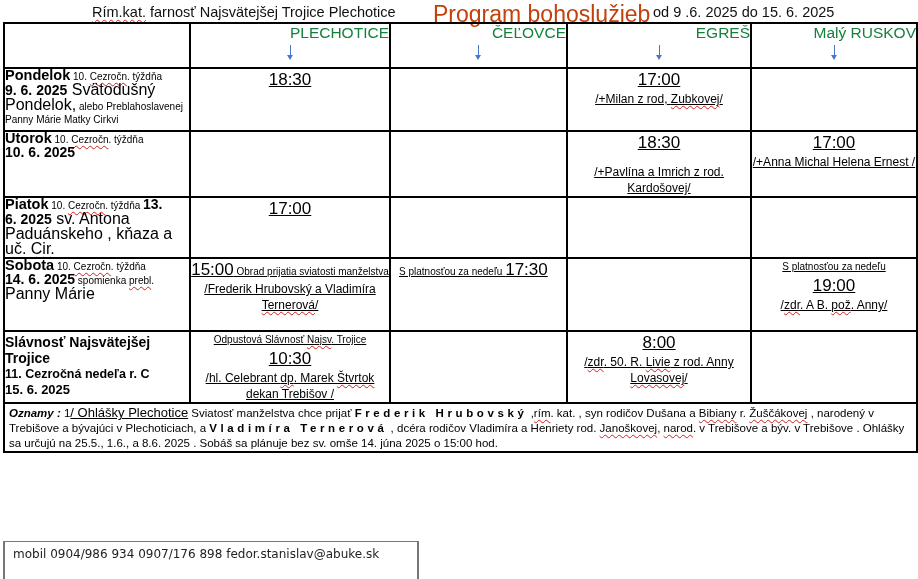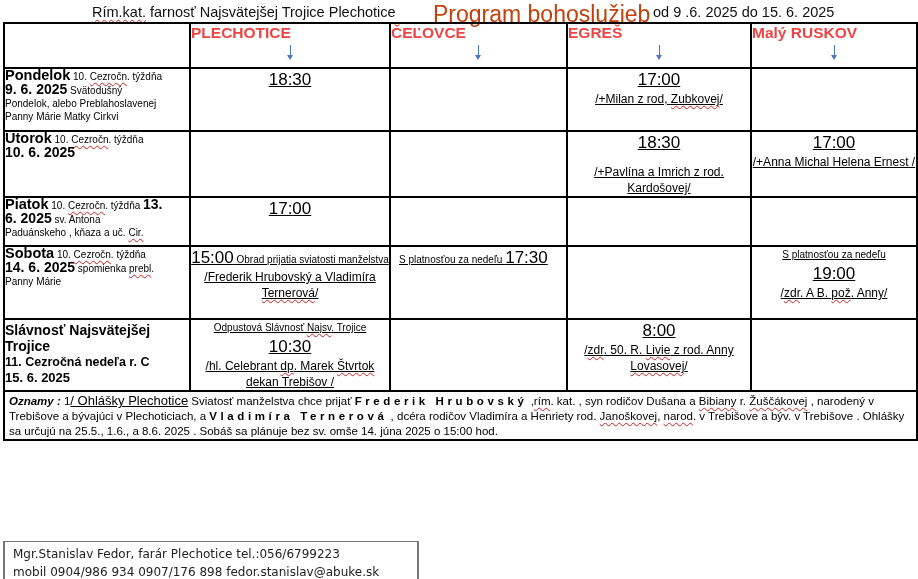--- a/index.html
+++ b/index.html
@@ -11,29 +11,29 @@
   .title-program { position: absolute; left: 433px; top: 1px; font-size: 23px; color: #c2410c; }
   .title-range { position: absolute; left: 653px; top: 4px; font-size: 14.5px; color: #111; }
 
   .spell { text-decoration: underline wavy #d02020; text-decoration-thickness: 1px; text-underline-offset: 2px; }
   .uline { text-decoration: underline; }
 
   table.grid { position: absolute; left: 3px; top: 22px; border-collapse: collapse; table-layout: fixed; width: 913px; }
   table.grid td { border: 2px solid #000; vertical-align: top; padding: 0; overflow: hidden; }
   col.c0 { width: 186px; } col.c1 { width: 200px; } col.c2 { width: 177px; } col.c3 { width: 184px; } col.c4 { width: 166px; }
 
-  .hdr { text-align: left; font-size: 15.5px; padding-top: 3px; color: #ef4444; font-weight: bold; }
+  .hdr { text-align: right; font-size: 15.5px; padding-top: 3px; color: #15803d; }
   .hdr .arrow { display: block; margin: 3px auto 0; width: 1px; height: 13px; background: #4a78c8; position: relative; }
   .hdr .arrow::after { content: ""; position: absolute; left: -3px; bottom: -2px; border-left: 3.5px solid transparent; border-right: 3.5px solid transparent; border-top: 5px solid #4a78c8; }
 
   .day { padding: 2px 2px 0 1px; font-size: 10px; line-height: 13px; color: #000; }
   .day .dn { font-weight: bold; font-size: 14.5px; }
   .day .dt { font-weight: bold; font-size: 14px; }
   .day .small { font-size: 10px; }
-  .day .mid { font-size: 10px; }
+  .day .mid { font-size: 16px; }
 
   .cell { text-align: center; font-size: 11.5px; line-height: 16px; padding-top: 2px; text-decoration: underline; }
   .time { font-size: 17px; line-height: 22px; }
   .note { font-size: 12px; line-height: 16px; }
   .tiny { font-size: 10px; }
 
   .notes { font-size: 11.5px; line-height: 15px; padding: 1px 4px 0 4px !important; }
   .notes .spaced { font-weight: bold; letter-spacing: 3.6px; }
 
   .footer { position: absolute; left: 3px; top: 541px; width: 416px; height: 40px; border-left: 2px solid #777; border-right: 2px solid #777; border-top: 1px solid #777; padding: 3px 0 0 8px; font-family: "DejaVu Sans", sans-serif; font-size: 12px; line-height: 18px; color: #222; }
@@ -160,15 +160,14 @@
 
   <tr style="height:49px">
     <td colspan="5" class="notes">
       <b><i>Oznamy :</i></b><span> 1</span><span class="uline" style="font-size:13px">/ Ohlášky Plechotice</span><span> Sviatosť manželstva chce prijať </span><span class="spaced">Frederik  Hrubovský</span><span> ,</span><span class="spell">rím</span><span>. kat. ,  syn rodičov Dušana a </span><span class="spell">Bibiany</span><span> r. </span><span class="spell">Žuščákovej</span><span> , narodený v Trebišove a bývajúci v  Plechoticiach, a  </span><span class="spaced">Vladimíra  Ternerová</span><span> , dcéra rodičov Vladimíra a Henriety rod. </span><span class="spell">Janoškovej</span><span>, </span><span class="spell">narod</span><span>. v Trebišove a býv. v Trebišove . Ohlášky sa určujú na 25.5., 1.6., a 8.6. 2025 . Sobáš sa plánuje bez sv. omše  14. júna 2025 o 15:00 hod.</span>
     </td>
   </tr>
 </tbody>
   </table>
 
 <div class="footer">
-  <div>Mgr.Stanislav Fedor, farár Plechotice tel.:056/6799223</div>
   <div>mobil 0904/986  934    0907/176  898    fedor.stanislav@abuke.sk</div>
 </div>
 
 </body></html>

